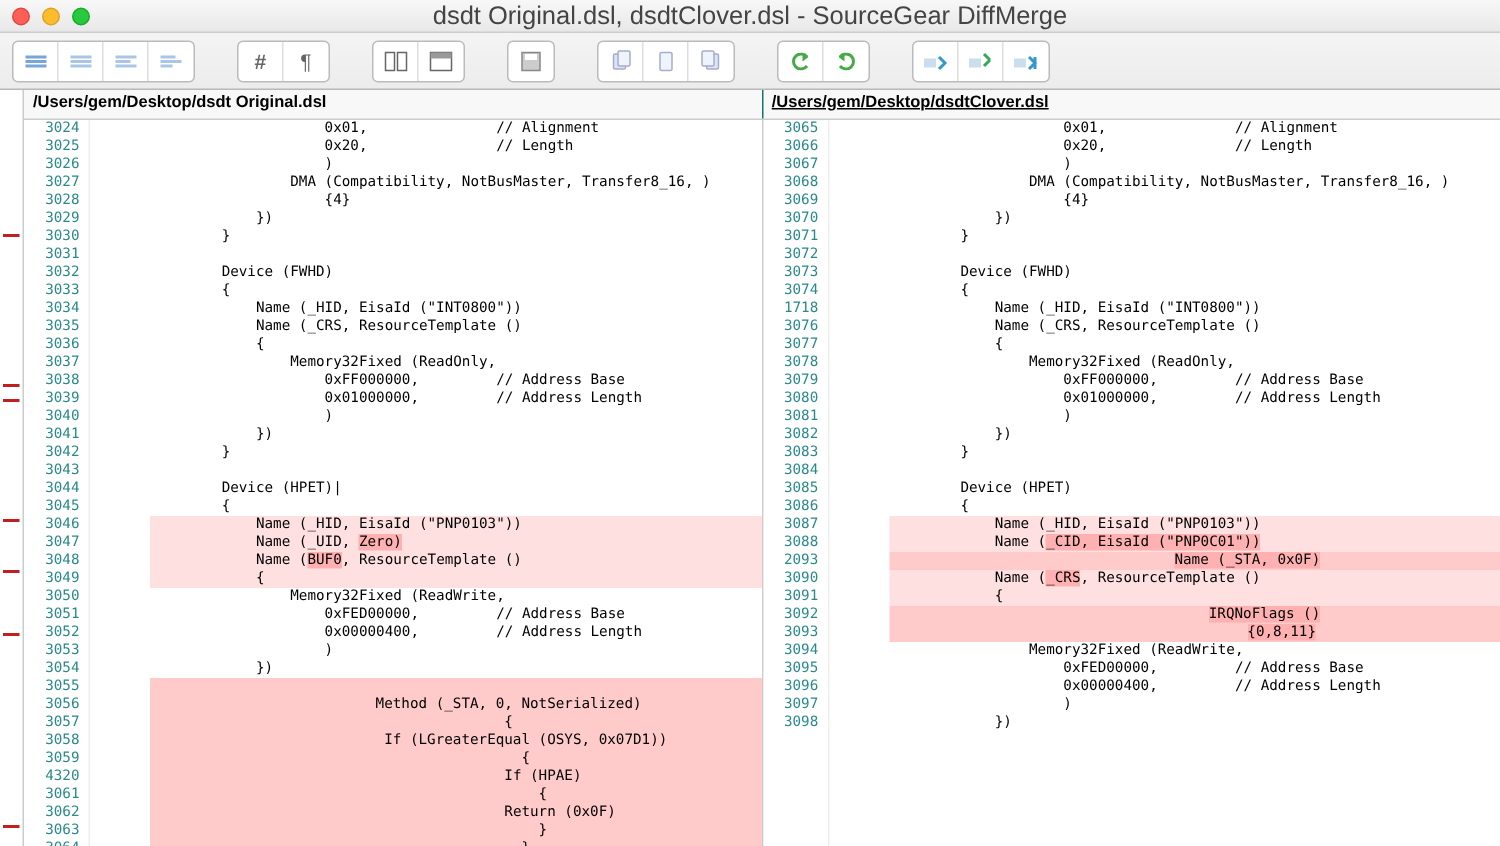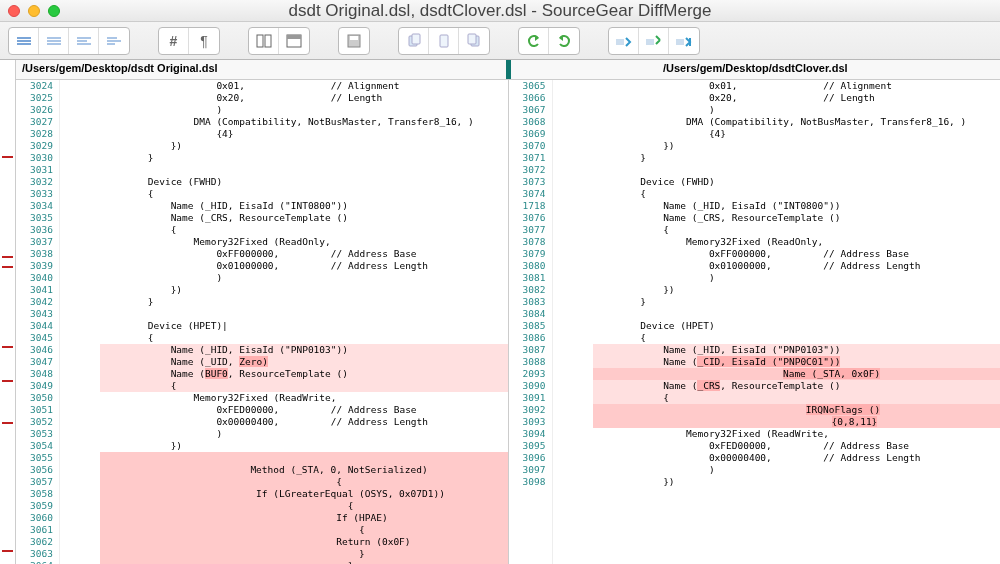--- a/index.html
+++ b/index.html
@@ -63,23 +63,23 @@
   .ov-mark { position: absolute; left: 2px; right: 2px; height: 2px; background: #c02020; }
   .panes {
     flex: 1; display: flex; flex-direction: column;
   }
   .pane-headers {
     height: 20px; display: flex; border-bottom: 1px solid #ccc;
     background: #f8f8f8;
   }
   .pane-headers > div {
     flex: 1; padding: 2px 6px; font-size: 11px; font-weight: bold;
-    border-right: 5px solid #0f766e; white-space: nowrap; overflow: hidden;
-  }
-  .pane-headers > div:last-child { text-align: center; border-right: none; }
+    border-right: 1px solid #0f766e; white-space: nowrap; overflow: hidden;
+  }
+  .pane-headers > div:last-child { text-align: left; border-right: none; text-decoration: underline; }
 
   .pane-row { flex: 1; display: flex; overflow: hidden; }
   .pane {
     flex: 1; display: flex; border-right: 1px solid #ccc;
     font-family: Menlo, Consolas, monospace; font-size: 9.5px;
     overflow: auto;
     gap: 40px;
   }
   .pane:last-child { border-right: none; }
   .gutter {
@@ -277,21 +277,21 @@
             <div class="ln">3050</div>
             <div class="ln">3051</div>
             <div class="ln">3052</div>
             <div class="ln">3053</div>
             <div class="ln">3054</div>
             <div class="ln">3055</div>
             <div class="ln">3056</div>
             <div class="ln">3057</div>
             <div class="ln">3058</div>
             <div class="ln">3059</div>
-            <div class="ln">3060</div>
+            <div class="ln">4320</div>
             <div class="ln">3061</div>
             <div class="ln">3062</div>
             <div class="ln">3063</div>
             <div class="ln">3064</div>
           </div>
         <div class="code" id="code-left"><div class="cl">                    0x01,               // Alignment</div><div class="cl">                    0x20,               // Length</div><div class="cl">                    )</div><div class="cl">                DMA (Compatibility, NotBusMaster, Transfer8_16, )</div><div class="cl">                    {4}</div><div class="cl">            })</div><div class="cl">        }</div><div class="cl"></div><div class="cl">        Device (FWHD)</div><div class="cl">        {</div><div class="cl">            Name (_HID, EisaId ("INT0800"))</div><div class="cl">            Name (_CRS, ResourceTemplate ()</div><div class="cl">            {</div><div class="cl">                Memory32Fixed (ReadOnly,</div><div class="cl">                    0xFF000000,         // Address Base</div><div class="cl">                    0x01000000,         // Address Length</div><div class="cl">                    )</div><div class="cl">            })</div><div class="cl">        }</div><div class="cl"></div><div class="cl">        Device (HPET)|</div><div class="cl">        {</div><div class="cl chg">            Name (_HID, EisaId ("PNP0103"))</div><div class="cl chg">            Name (_UID, <span class="hl">Zero)</span></div><div class="cl chg">            Name (<span class="hl">BUF0</span>, ResourceTemplate ()</div><div class="cl chg">            {</div><div class="cl">                Memory32Fixed (ReadWrite,</div><div class="cl">                    0xFED00000,         // Address Base</div><div class="cl">                    0x00000400,         // Address Length</div><div class="cl">                    )</div><div class="cl">            })</div><div class="cl del"></div><div class="cl del">            Method (_STA, 0, NotSerialized)</div><div class="cl del">            {</div><div class="cl del">                If (LGreaterEqual (OSYS, 0x07D1))</div><div class="cl del">                {</div><div class="cl del">                    If (HPAE)</div><div class="cl del">                    {</div><div class="cl del">                        Return (0x0F)</div><div class="cl del">                    }</div><div class="cl del">                }</div></div>
       </div>
       <div class="pane" id="pane-right">
         <div class="gutter" id="gutter-right">
             <div class="ln">3065</div>

